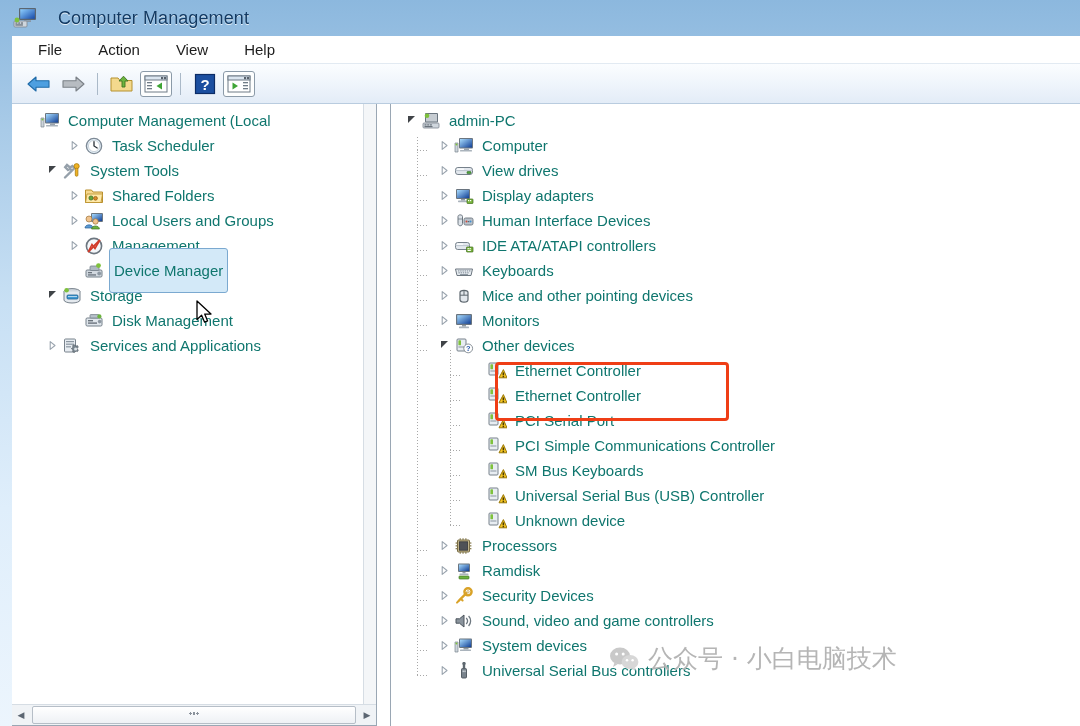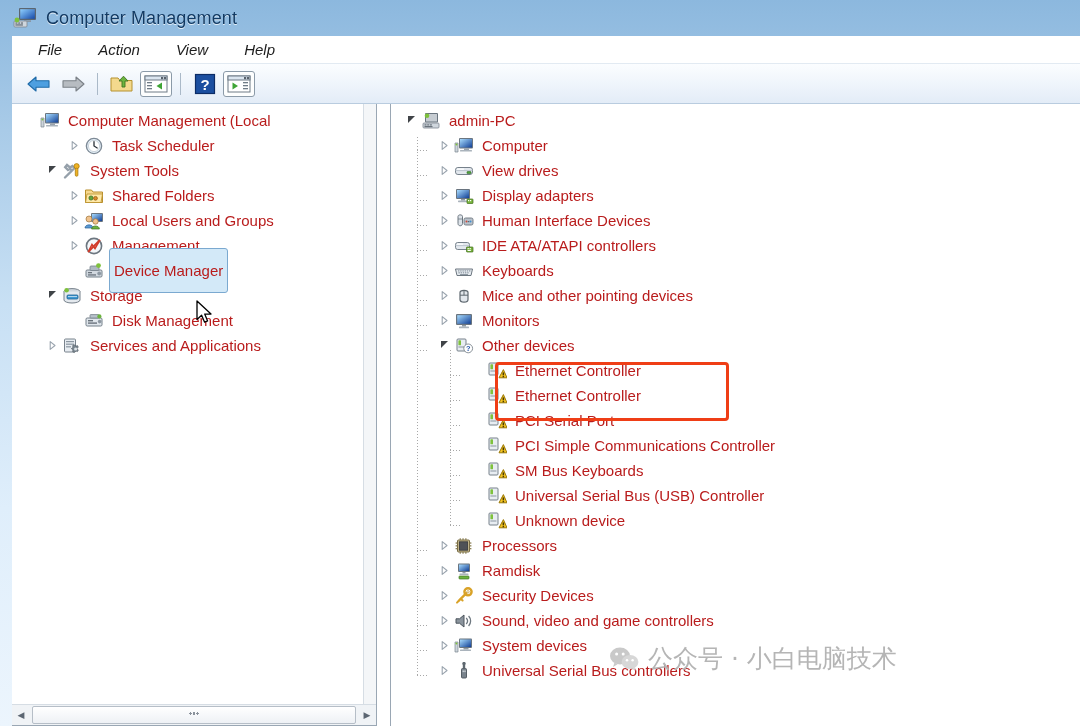--- a/index.html
+++ b/index.html
@@ -11,39 +11,39 @@
     -webkit-font-smoothing:antialiased;
   }
   .window{
     position:absolute;left:0;top:0;width:1080px;height:726px;
     background:linear-gradient(to bottom,#8cb8de 0%,#a9cbe8 18%,#c8e0f4 42%,#dfeefb 70%,#ecf5fd 100%);
     overflow:hidden;
   }
   
   .titlebar{
     position:absolute;left:0;top:0;width:1080px;height:36px;
-    display:flex;align-items:center;padding-left:13px;box-sizing:border-box;
+    display:flex;align-items:center;padding-left:13px;box-sizing:border-box;gap:12px;
   }
   .title-icon{width:24px;height:22px;position:relative;flex:0 0 auto;margin-right:9px;}
   .title-text{
     font-size:18px;color:#123a63;letter-spacing:.1px;
     text-shadow:0 1px 0 rgba(255,255,255,.75);
     white-space:nowrap;
   }
   
   .menubar{
     position:absolute;left:12px;top:36px;width:1068px;height:28px;
     background:#ffffff;
     display:flex;align-items:center;
     border-bottom:1px solid #e2eaf2;
     box-sizing:border-box;
   }
   .menu-item{
     font-size:15px;color:#1d1d1d;padding:3px 13px;margin-left:10px;
-    white-space:nowrap;cursor:default;font-style:italic;
+    white-space:nowrap;cursor:default;
   }
   .menu-item:first-child{margin-left:13px;}
   
   .toolbar{
     position:absolute;left:12px;top:64px;width:1068px;height:40px;
     background:linear-gradient(to bottom,#fbfdff 0%,#eef4fb 55%,#e3ecf7 100%);
     border-bottom:1px solid #b9ccdf;
     display:flex;align-items:center;padding-left:10px;box-sizing:border-box;
   }
   .tb-btn{width:34px;height:30px;display:flex;align-items:center;justify-content:center;position:relative;}
@@ -81,21 +81,21 @@
   .hs-thumb::after{content:"";position:absolute;left:50%;top:50%;width:10px;height:6px;
     transform:translate(-50%,-50%);
     background:
       radial-gradient(circle at 1.5px 1.5px,#8a929b 1.2px,transparent 1.3px),
       radial-gradient(circle at 5px 1.5px,#8a929b 1.2px,transparent 1.3px),
       radial-gradient(circle at 8.5px 1.5px,#8a929b 1.2px,transparent 1.3px);
   }
   
   .row{
     height:25px;display:flex;align-items:center;position:relative;white-space:nowrap;
-    font-size:15px;color:#b91c1c;
+    font-size:15px;color:#0f766e;
   }
   .row .lbl{padding:1px 3px;}
   .row.sel .lbl{
     background:#d3e9f8;border:1px solid #7ba9d0;border-radius:3px;padding:13px 4px;
   }
   .twisty{
     width:16px;height:25px;flex:0 0 auto;display:flex;align-items:center;justify-content:center;
   }
   .tri-open{
     width:0;height:0;border-top:7px solid #404448;border-right:7px solid transparent;

